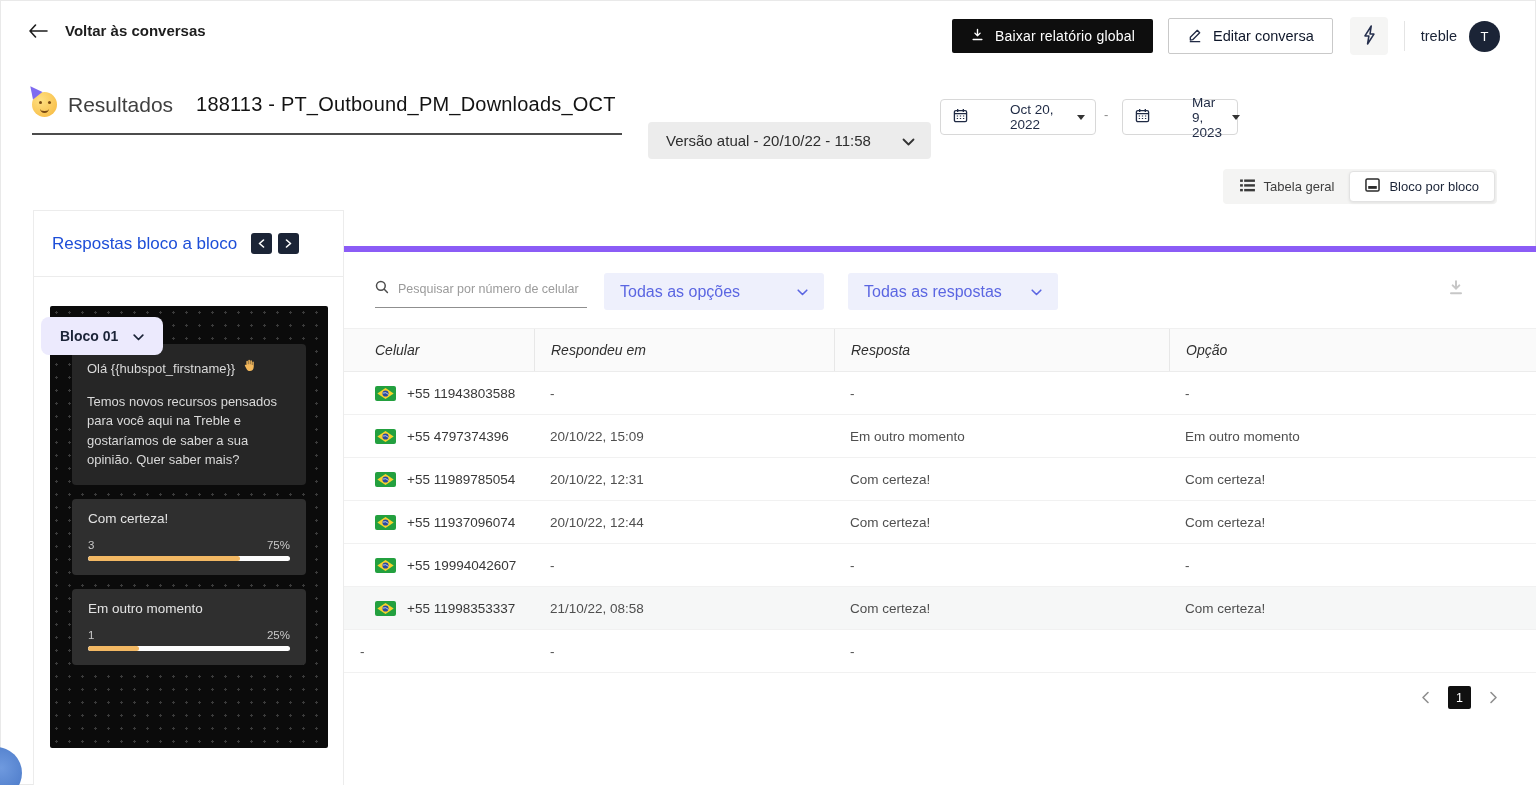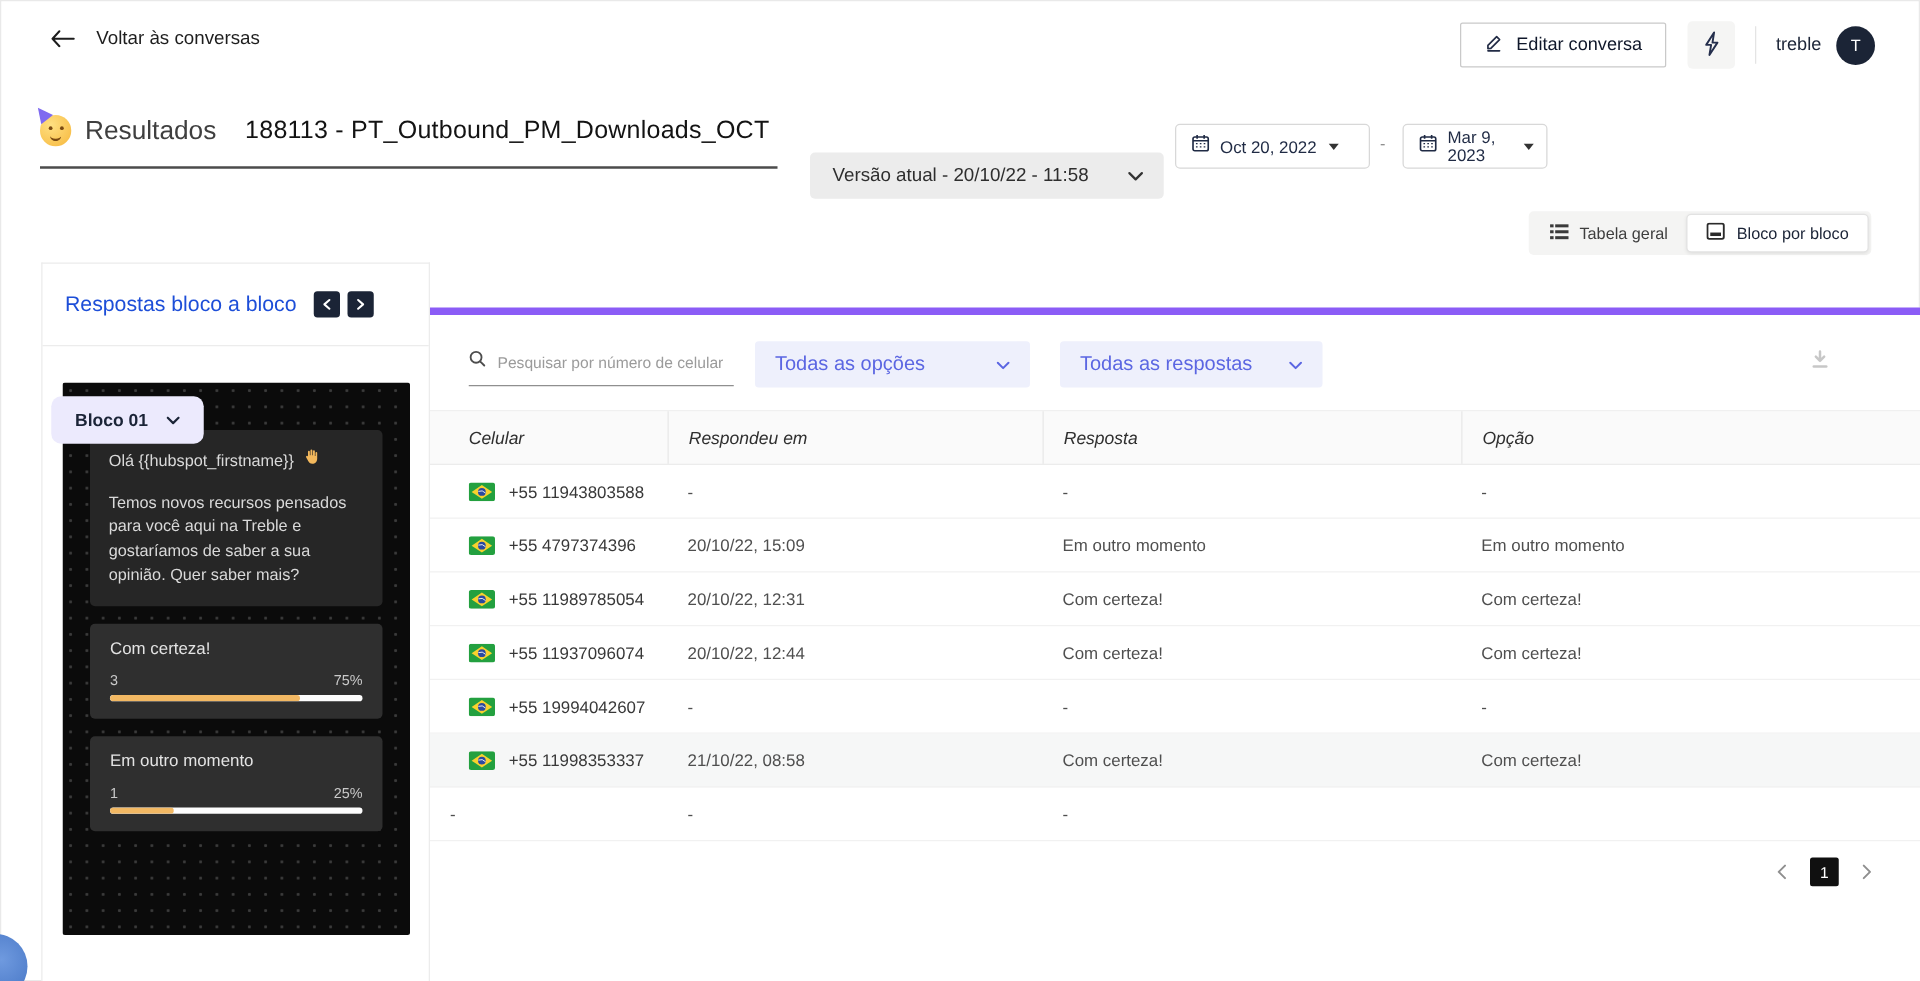--- a/index.html
+++ b/index.html
@@ -3,21 +3,21 @@
 <meta charset="utf-8">
 <style>
   * { margin:0; padding:0; box-sizing:border-box; }
   html,body { background:#fff; }
   body { font-family:"Liberation Sans","DejaVu Sans",sans-serif; color:#333; }
   #page { position:relative; width:1536px; height:785px; background:#fff; overflow:hidden;
           box-shadow: inset 0 0 0 1px #e9e9e9; }
 
   
   #topbar { position:absolute; top:0; left:0; right:0; height:68px; }
-  .back-wrap { position:absolute; left:40px; top:22px; display:flex; align-items:center; gap:17px; cursor:pointer; }
+  .back-wrap { position:absolute; left:28px; top:22px; display:flex; align-items:center; gap:17px; cursor:pointer;font-weight:bold; }
   .back-arrow svg { display:block; }
   .back-label { font-size:15px; color:#1d1d1d; }
   .topbar-right { position:absolute; right:36px; top:17px; display:flex; align-items:center; }
   .btn-black { display:flex; align-items:center; gap:10px; background:#0e0e0e; color:#fff; border:none;
                height:34px; padding:0 18px; border-radius:2px; font-size:14px; font-weight:500; letter-spacing:.2px; cursor:pointer;
                font-family:inherit; }
   .btn-outline { display:flex; align-items:center; gap:10px; background:#fff; color:#0f172a; border:1px solid #c9c9c9;
                height:36px; padding:0 18px; border-radius:2px; font-size:14.5px; font-weight:500; cursor:pointer; margin-left:15px;
                font-family:inherit; }
   .bolt-btn { margin-left:17px; width:38px; height:38px; background:#f5f5f4; border-radius:4px; border:none;
@@ -45,21 +45,21 @@
 
   .version-select { position:absolute; left:648px; top:10px; width:283px; height:37px; background:#ececec;
                     border-radius:4px; display:flex; align-items:center; justify-content:space-between;
                     padding:0 16px 0 18px; cursor:pointer;margin-top:24px; }
   .version-label { font-size:15px; color:#2e2e2e; }
 
   .date-box { position:absolute; top:11px; height:36px; background:#fff; border:1px solid #d8d8d8; border-radius:4px;
               display:flex; align-items:center; gap:8px; padding:0 10px 0 12px; cursor:pointer; }
   #date-from { left:940px; width:156px; }
   #date-to   { left:1122px; width:116px; }
-  .date-label { font-size:13.5px; color:#1f2a44; }
+  .date-label { font-size:13.5px; color:#1f2a44;margin-left:34px; }
   .date-caret { width:0; height:0; border-left:4px solid transparent; border-right:4px solid transparent;
                 border-top:5px solid #333; margin-left:2px; }
   .date-sep { position:absolute; left:1104px; top:19px; font-size:13px; color:#8a8a8a; }
 
   
   #tabs-row { position:absolute; top:172px; left:32px; display:flex; gap:37px; }
   .tab { font-size:15px; color:#4b4b4b; padding-bottom:15px; cursor:pointer; border-bottom:2.5px solid transparent; }
   .tab.active { color:#2b3458; font-weight:500; border-bottom-color:#3d466b; }
 
   
@@ -135,20 +135,29 @@
   <div id="topbar">
     <div class="back-wrap">
       <span class="back-arrow">
         <svg width="20" height="14" viewBox="0 0 20 14">
             <path d="M7.5 1 2 7l5.5 6M2 7h17" stroke="#1d1d1d" stroke-width="1.6" fill="none" stroke-linecap="round" stroke-linejoin="round"></path>
           </svg>
       </span>
       <span class="back-label">Voltar às conversas</span>
     </div>
     <div class="topbar-right">
+      <button class="btn-black">
+        <span>
+          <svg width="15" height="15" viewBox="0 0 24 24" fill="none" stroke="#fff" stroke-width="2.2" stroke-linecap="round" stroke-linejoin="round">
+              <path d="M12 4v10m0 0l-4.2-4.2M12 14l4.2-4.2"></path>
+              <path d="M5 20h14"></path>
+            </svg>
+        </span>
+        <span>Baixar relatório global</span>
+      </button>
       <button class="btn-outline">
         <span>
           <svg width="16" height="16" viewBox="0 0 24 24" fill="none" stroke="#222b45" stroke-width="2" stroke-linecap="round" stroke-linejoin="round">
               <path d="M5 15.5 15.5 5l3.5 3.5L8.5 19 5 19.5z"></path>
               <path d="M5 22h14"></path>
             </svg>
         </span>
         <span>Editar conversa</span>
       </button>
       <button class="bolt-btn">

